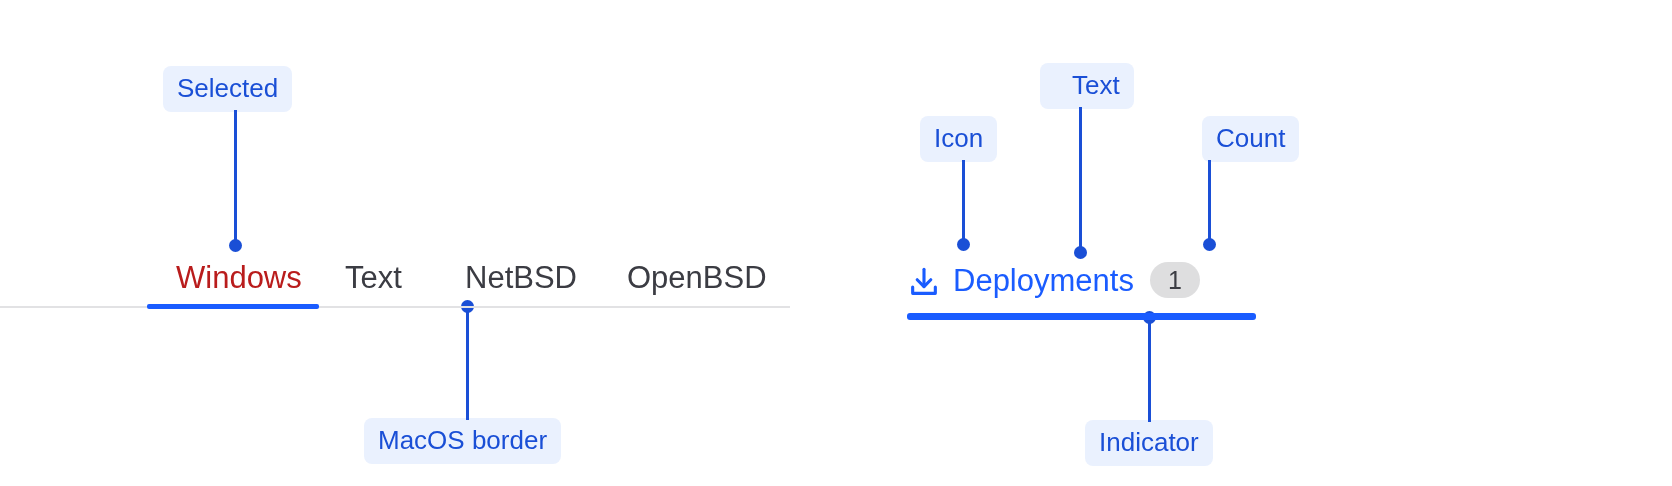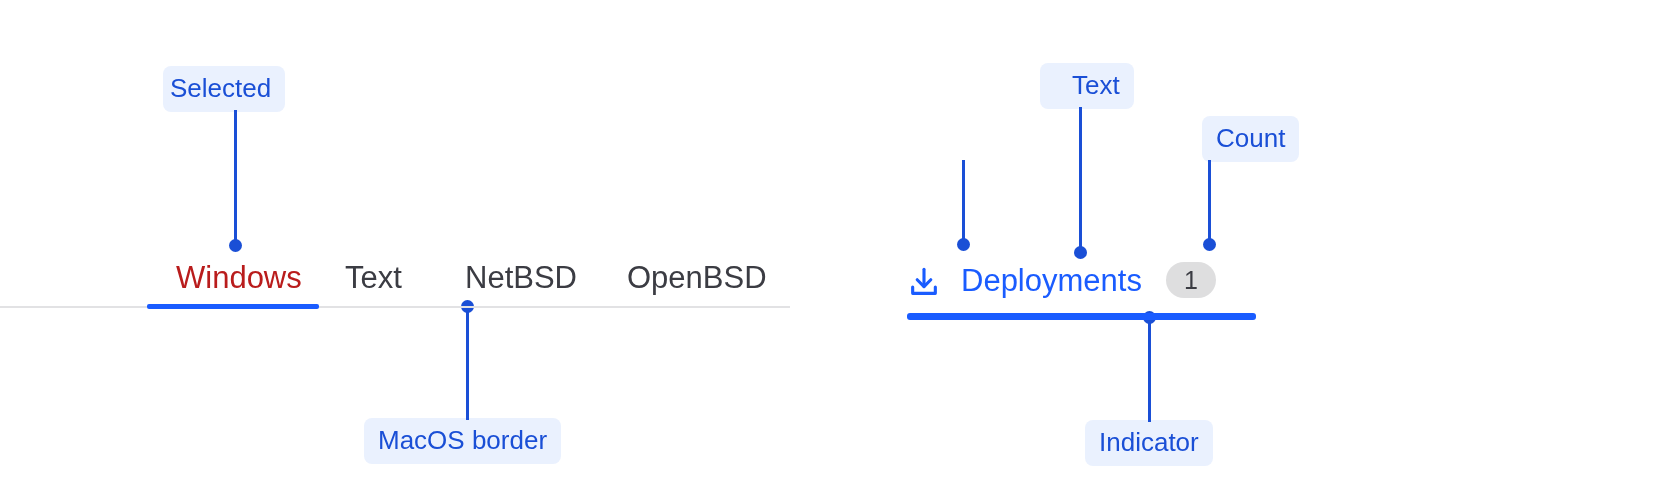--- a/index.html
+++ b/index.html
@@ -82,21 +82,21 @@
   }
 
   
   .deploy-tab {
     position: absolute;
     left: 907px;
     top: 250px;
     height: 60px;
     display: flex;
     align-items: center;
-    gap: 20px;
+    gap: 12px;
   }
   .deploy-icon {
     display: block;
     width: 34px;
     height: 34px;
     margin-top: 3px;
   }
   .deploy-label {
     font-size: 31px;
     line-height: 1;
@@ -123,21 +123,21 @@
     height: 7px;
     border-radius: 3px;
     background: #1a5cff;
   }
 </style>
 </head>
 <body>
 
 <div id="stage">
 
-  <div class="callout" style="left:163px; top:66px;padding-left:7px;">Selected</div>
+  <div class="callout" style="left:163px; top:66px;">Selected</div>
   <div class="leader" style="left:234px; top:110px; height:134px;"></div>
   <div class="leader-dot" style="left:229px; top:239px;"></div>
 
   <div class="callout" style="left:364px; top:418px;">MacOS border</div>
   <div class="leader" style="left:466px; top:312px; height:108px;"></div>
   <div class="leader-dot" style="left:461px; top:300px;"></div>
 
   <div class="tabbar">
     <div class="tabbar-divider"></div>
 
@@ -145,20 +145,21 @@
     <div class="tab selected" style="left:176px;">Windows</div>
     <div class="tab-underline" style="left:147px; width:172px;"></div>
 
     <div class="tab" style="left:345px;">Text</div>
 
     <div class="tab" style="left:465px;">NetBSD</div>
 
     <div class="tab" style="left:627px;">OpenBSD</div>
   </div>
 
+  <div class="callout" style="left:920px; top:116px;">Icon</div>
   <div class="leader" style="left:962px; top:160px; height:82px;"></div>
   <div class="leader-dot" style="left:957px; top:238px;"></div>
 
   <div class="callout" style="left:1040px; top:63px;padding-left:32px;">Text</div>
   <div class="leader" style="left:1079px; top:107px; height:142px;"></div>
   <div class="leader-dot" style="left:1074px; top:246px;"></div>
 
   <div class="callout" style="left:1158px; top:116px;margin-left:44px;">Count</div>
   <div class="leader" style="left:1208px; top:160px; height:82px;"></div>
   <div class="leader-dot" style="left:1203px; top:238px;"></div>

